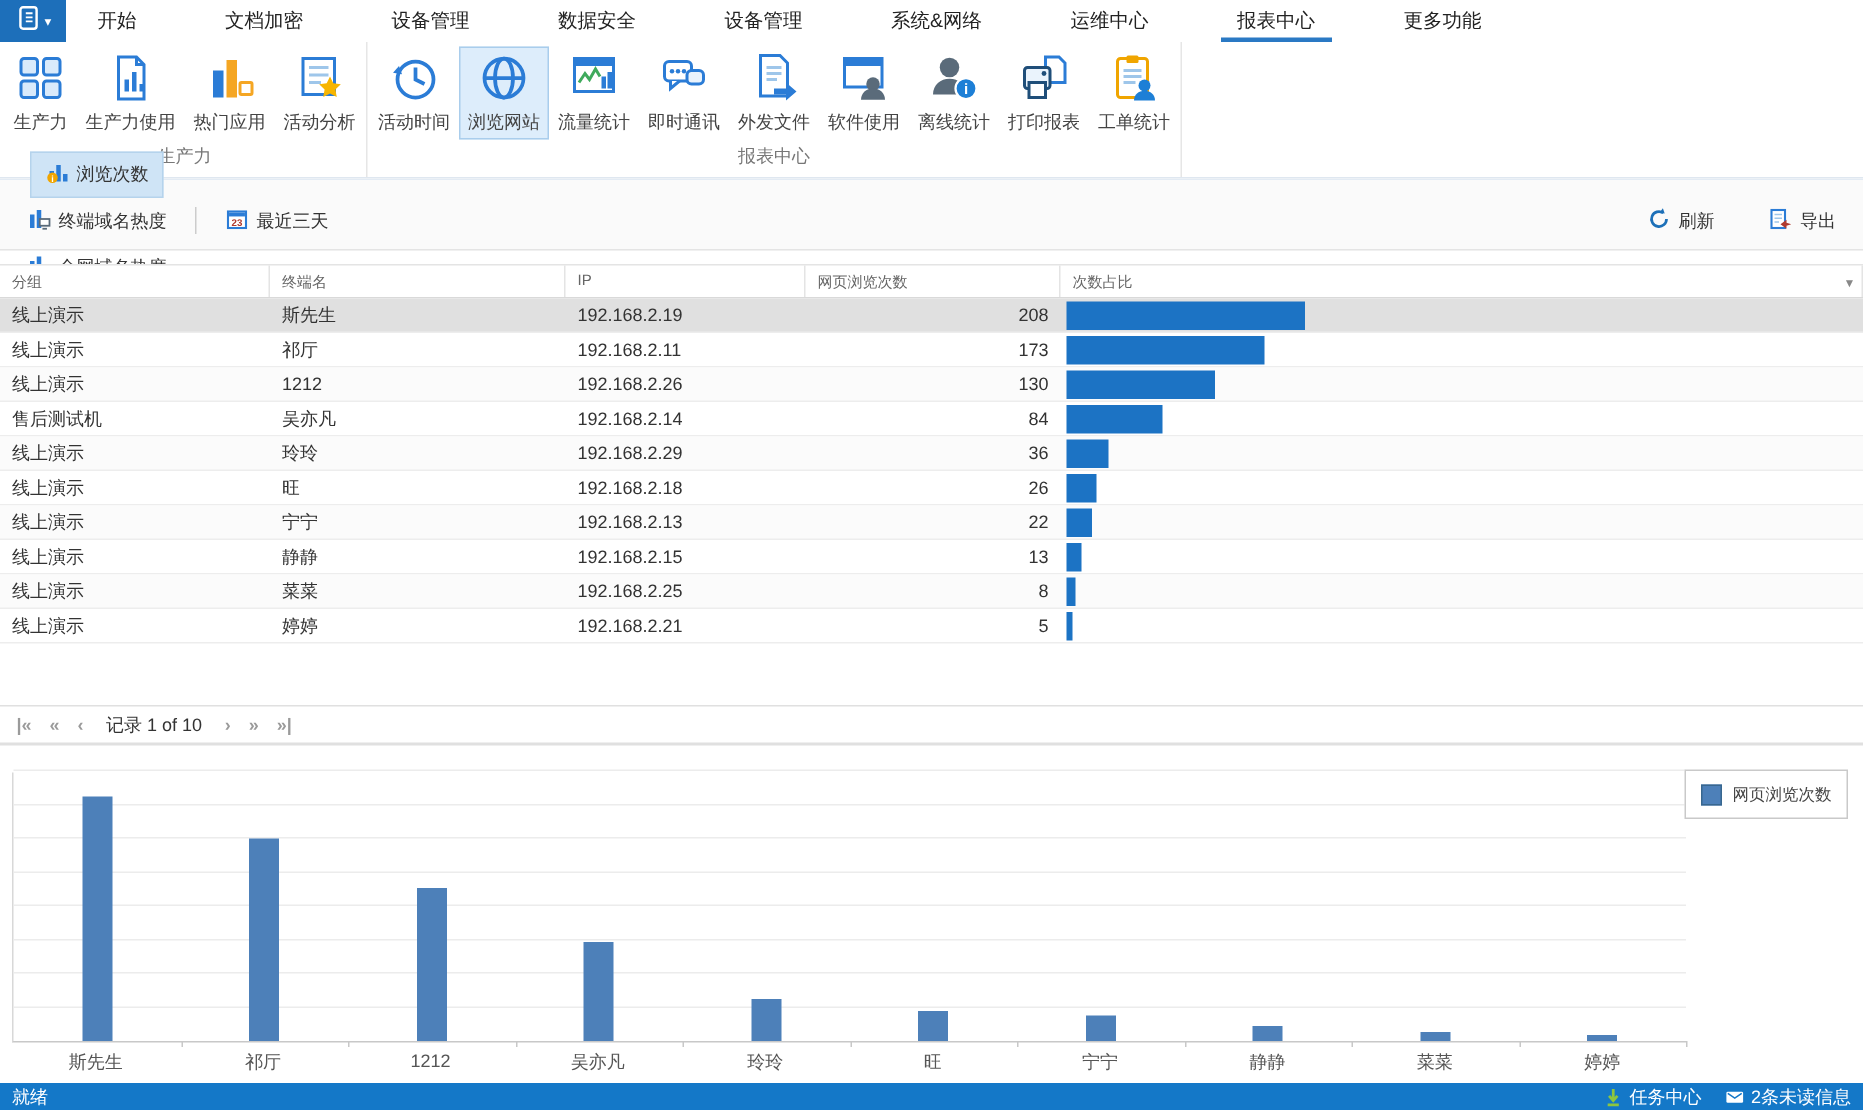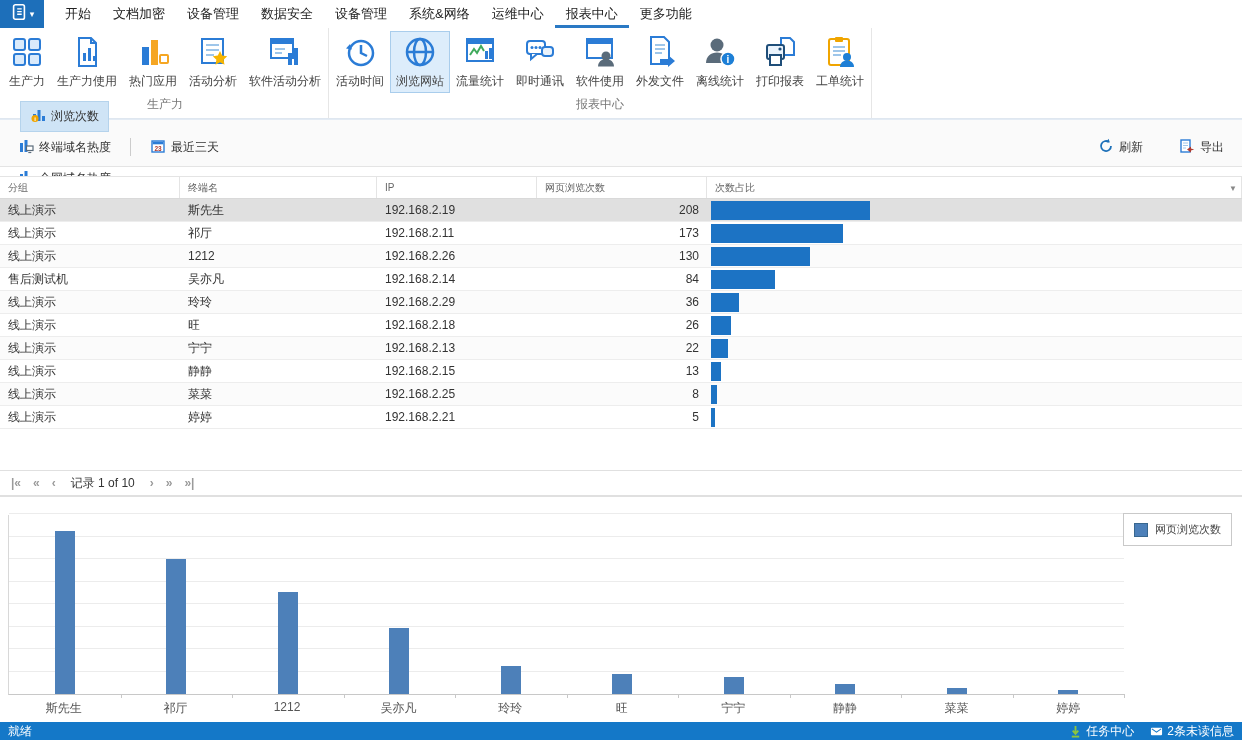--- a/index.html
+++ b/index.html
@@ -4,21 +4,21 @@
 <style>
   * { box-sizing: border-box; margin: 0; padding: 0; }
   html,body { width: 1242px; height: 741px; overflow: hidden; }
   body { font-family: "Liberation Sans","DejaVu Sans",sans-serif; background: #fff; color: #333; }
 
   
   .menubar { height: 28px; display: flex; align-items: stretch; background: #fff; }
   .app-button { width: 44px; background: #1d6fba; display: flex; align-items: center; justify-content: center; cursor: pointer; gap: 2px; }
   .app-button svg { width: 18px; height: 18px; }
   .app-caret { color: #fff; font-size: 9px; line-height: 1; }
-  .menu-tabs { display: flex; margin-left: 10px; }
+  .menu-tabs { display: flex; margin-left: 10px; gap: 37px; }
   .menu-tab { padding: 0 11px; display: flex; align-items: center; font-size: 13px; color: #222; cursor: pointer; border-bottom: 3px solid transparent; padding-top: 3px; }
   .menu-tab.active { border-bottom-color: #2a79c4; }
 
   
   .ribbon { height: 91px; display: flex; border-bottom: 1px solid #dfe7f0; background: #fff; padding-left: 2px; }
   .ribbon-group { display: flex; flex-direction: column; border-right: 1px solid #e6e6e6; padding: 0 1px; }
   .ribbon-items { display: flex; align-items: flex-start; padding-top: 3px; flex: 1; }
   .ribbon-item { display: flex; flex-direction: column; align-items: center; padding: 3px 5px 2px 5px; min-width: 46px; cursor: pointer; border: 1px solid transparent; }
   .ribbon-item.selected { background: #ddedfb; border-color: #a9cdec; }
   .ribbon-item .ric { width: 34px; height: 34px; }
@@ -133,34 +133,20 @@
         <div class="ribbon-item">
           <span class="ric"><svg viewBox="0 0 34 34">
               <rect x="6" y="4" width="21" height="24" fill="#fff" stroke="#2b7cd6" stroke-width="2"></rect>
               <g stroke="#9ec6ea" stroke-width="2">
                 <path d="M10 10h13M10 15h13M10 20h8"></path>
               </g>
               <path d="M24 16l2.2 4.5 5 .7-3.6 3.5.9 5-4.5-2.4-4.5 2.4.9-5-3.6-3.5 5-.7z" fill="#f7b500"></path>
             </svg></span>
           <span class="rlabel">活动分析</span>
         </div>
-        <div class="ribbon-item">
-          <span class="ric"><svg viewBox="0 0 34 34">
-              <rect x="3" y="4" width="22" height="19" fill="#fff" stroke="#2b7cd6" stroke-width="2"></rect>
-              <rect x="3" y="4" width="22" height="5" fill="#2b7cd6"></rect>
-              <g stroke="#9ec6ea" stroke-width="2">
-                <path d="M7 14h10M7 18h7"></path>
-              </g>
-              <g fill="#2b7cd6">
-                <rect x="20" y="18" width="4" height="12"></rect>
-                <rect x="26" y="13" width="4" height="17"></rect>
-              </g>
-            </svg></span>
-          <span class="rlabel">软件活动分析</span>
-        </div>
       </div>
       <div class="ribbon-group-label">生产力</div>
     </div>
     <div class="ribbon-group">
       <div class="ribbon-items">
         <div class="ribbon-item">
           <span class="ric"><svg viewBox="0 0 34 34">
               <circle cx="18" cy="18" r="12" fill="#fff" stroke="#2b7cd6" stroke-width="2.5"></circle>
               <path d="M18 10v8l6 3" fill="none" stroke="#2b7cd6" stroke-width="2.5"></path>
               <path d="M7 9l-4 4.5 6 1z" fill="#2b7cd6"></path>
@@ -193,36 +179,36 @@
               <path d="M8 19v5l6-5" fill="#fff" stroke="#2b7cd6" stroke-width="2"></path>
               <circle cx="9" cy="12.5" r="1.5" fill="#2b7cd6"></circle>
               <circle cx="13" cy="12.5" r="1.5" fill="#2b7cd6"></circle>
               <circle cx="17" cy="12.5" r="1.5" fill="#2b7cd6"></circle>
               <rect x="19" y="12" width="11" height="9" rx="3" fill="#eaf3fc" stroke="#2b7cd6" stroke-width="2"></rect>
             </svg></span>
           <span class="rlabel">即时通讯</span>
         </div>
         <div class="ribbon-item">
           <span class="ric"><svg viewBox="0 0 34 34">
+              <path d="M8 2h13l5 5v22H8z" fill="#fff" stroke="#2b7cd6" stroke-width="2"></path>
+              <g stroke="#9ec6ea" stroke-width="2">
+                <path d="M12 10h10M12 14h10M12 18h7"></path>
+              </g>
+              <path d="M17 24h8v-4l7 6-7 6v-4h-8z" fill="#2b7cd6"></path>
+            </svg></span>
+          <span class="rlabel">外发文件</span>
+        </div>
+        <div class="ribbon-item">
+          <span class="ric"><svg viewBox="0 0 34 34">
               <rect x="4" y="4" width="25" height="19" fill="#fff" stroke="#2b7cd6" stroke-width="2"></rect>
               <rect x="4" y="4" width="25" height="5" fill="#2b7cd6"></rect>
               <circle cx="23" cy="21" r="4.5" fill="#5a6b7a"></circle>
               <path d="M15 31.5c0-4.5 3.5-7.5 8-7.5s8 3 8 7.5z" fill="#5a6b7a"></path>
             </svg></span>
           <span class="rlabel">软件使用</span>
-        </div>
-        <div class="ribbon-item">
-          <span class="ric"><svg viewBox="0 0 34 34">
-              <path d="M8 2h13l5 5v22H8z" fill="#fff" stroke="#2b7cd6" stroke-width="2"></path>
-              <g stroke="#9ec6ea" stroke-width="2">
-                <path d="M12 10h10M12 14h10M12 18h7"></path>
-              </g>
-              <path d="M17 24h8v-4l7 6-7 6v-4h-8z" fill="#2b7cd6"></path>
-            </svg></span>
-          <span class="rlabel">外发文件</span>
         </div>
         <div class="ribbon-item">
           <span class="ric"><svg viewBox="0 0 34 34">
               <circle cx="14" cy="10" r="6.5" fill="#5a6b7a"></circle>
               <path d="M3 28c0-6.5 5-10.5 11-10.5s11 4 11 10.5z" fill="#5a6b7a"></path>
               <circle cx="25" cy="24" r="7" fill="#1d7fd6" stroke="#fff" stroke-width="1.5"></circle>
               <text x="25" y="27.5" font-size="10" fill="#fff" text-anchor="middle" font-weight="bold">i</text>
             </svg></span>
           <span class="rlabel">离线统计</span>
         </div>

